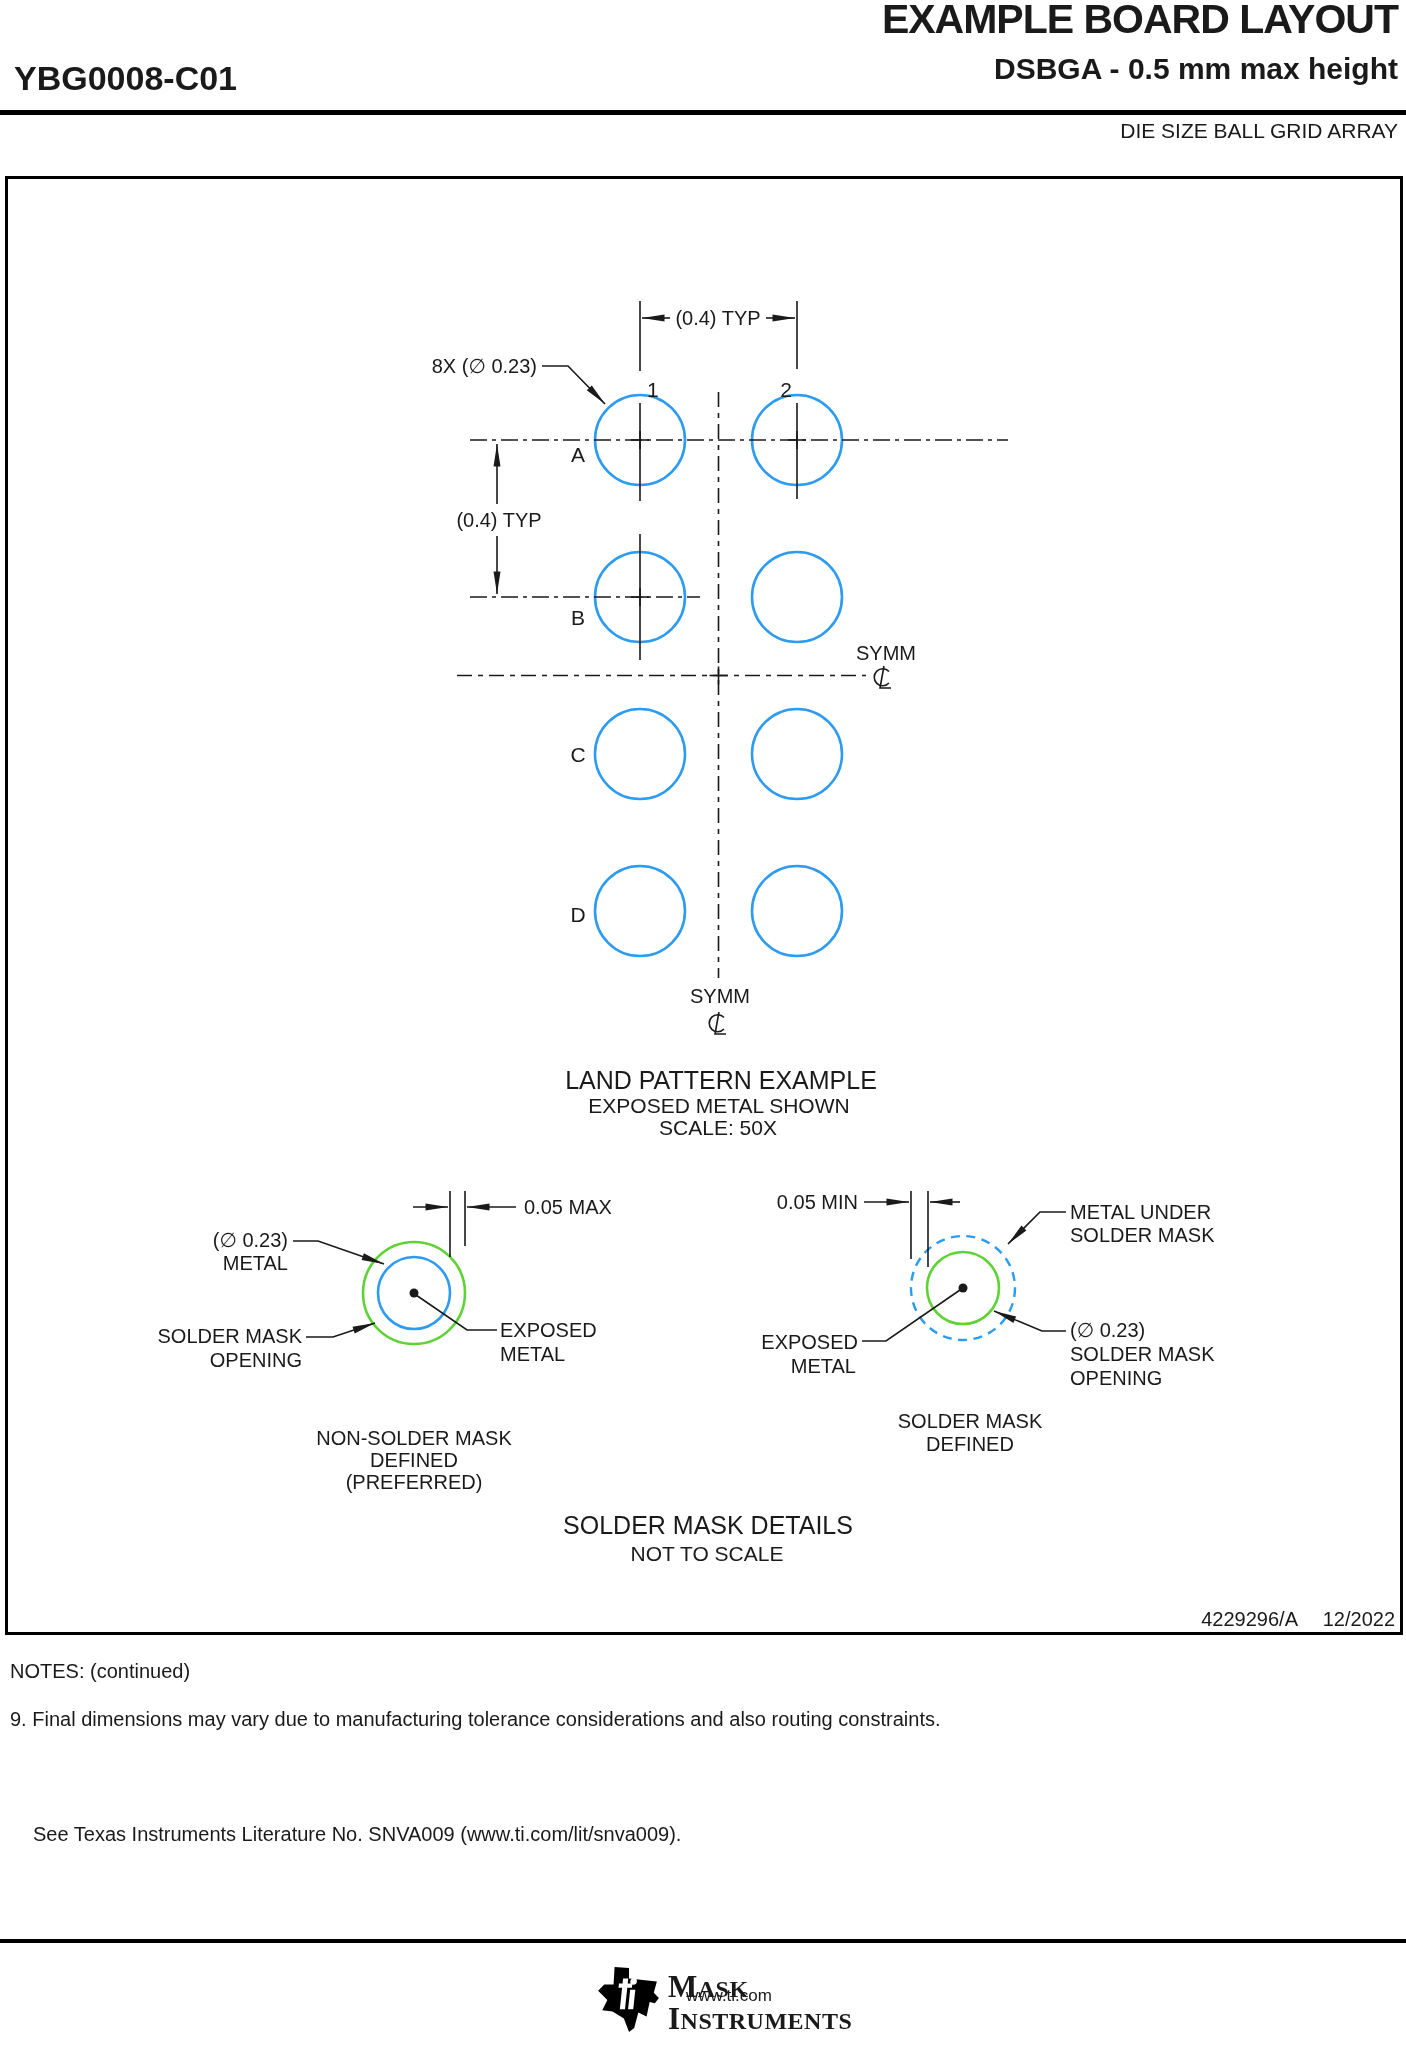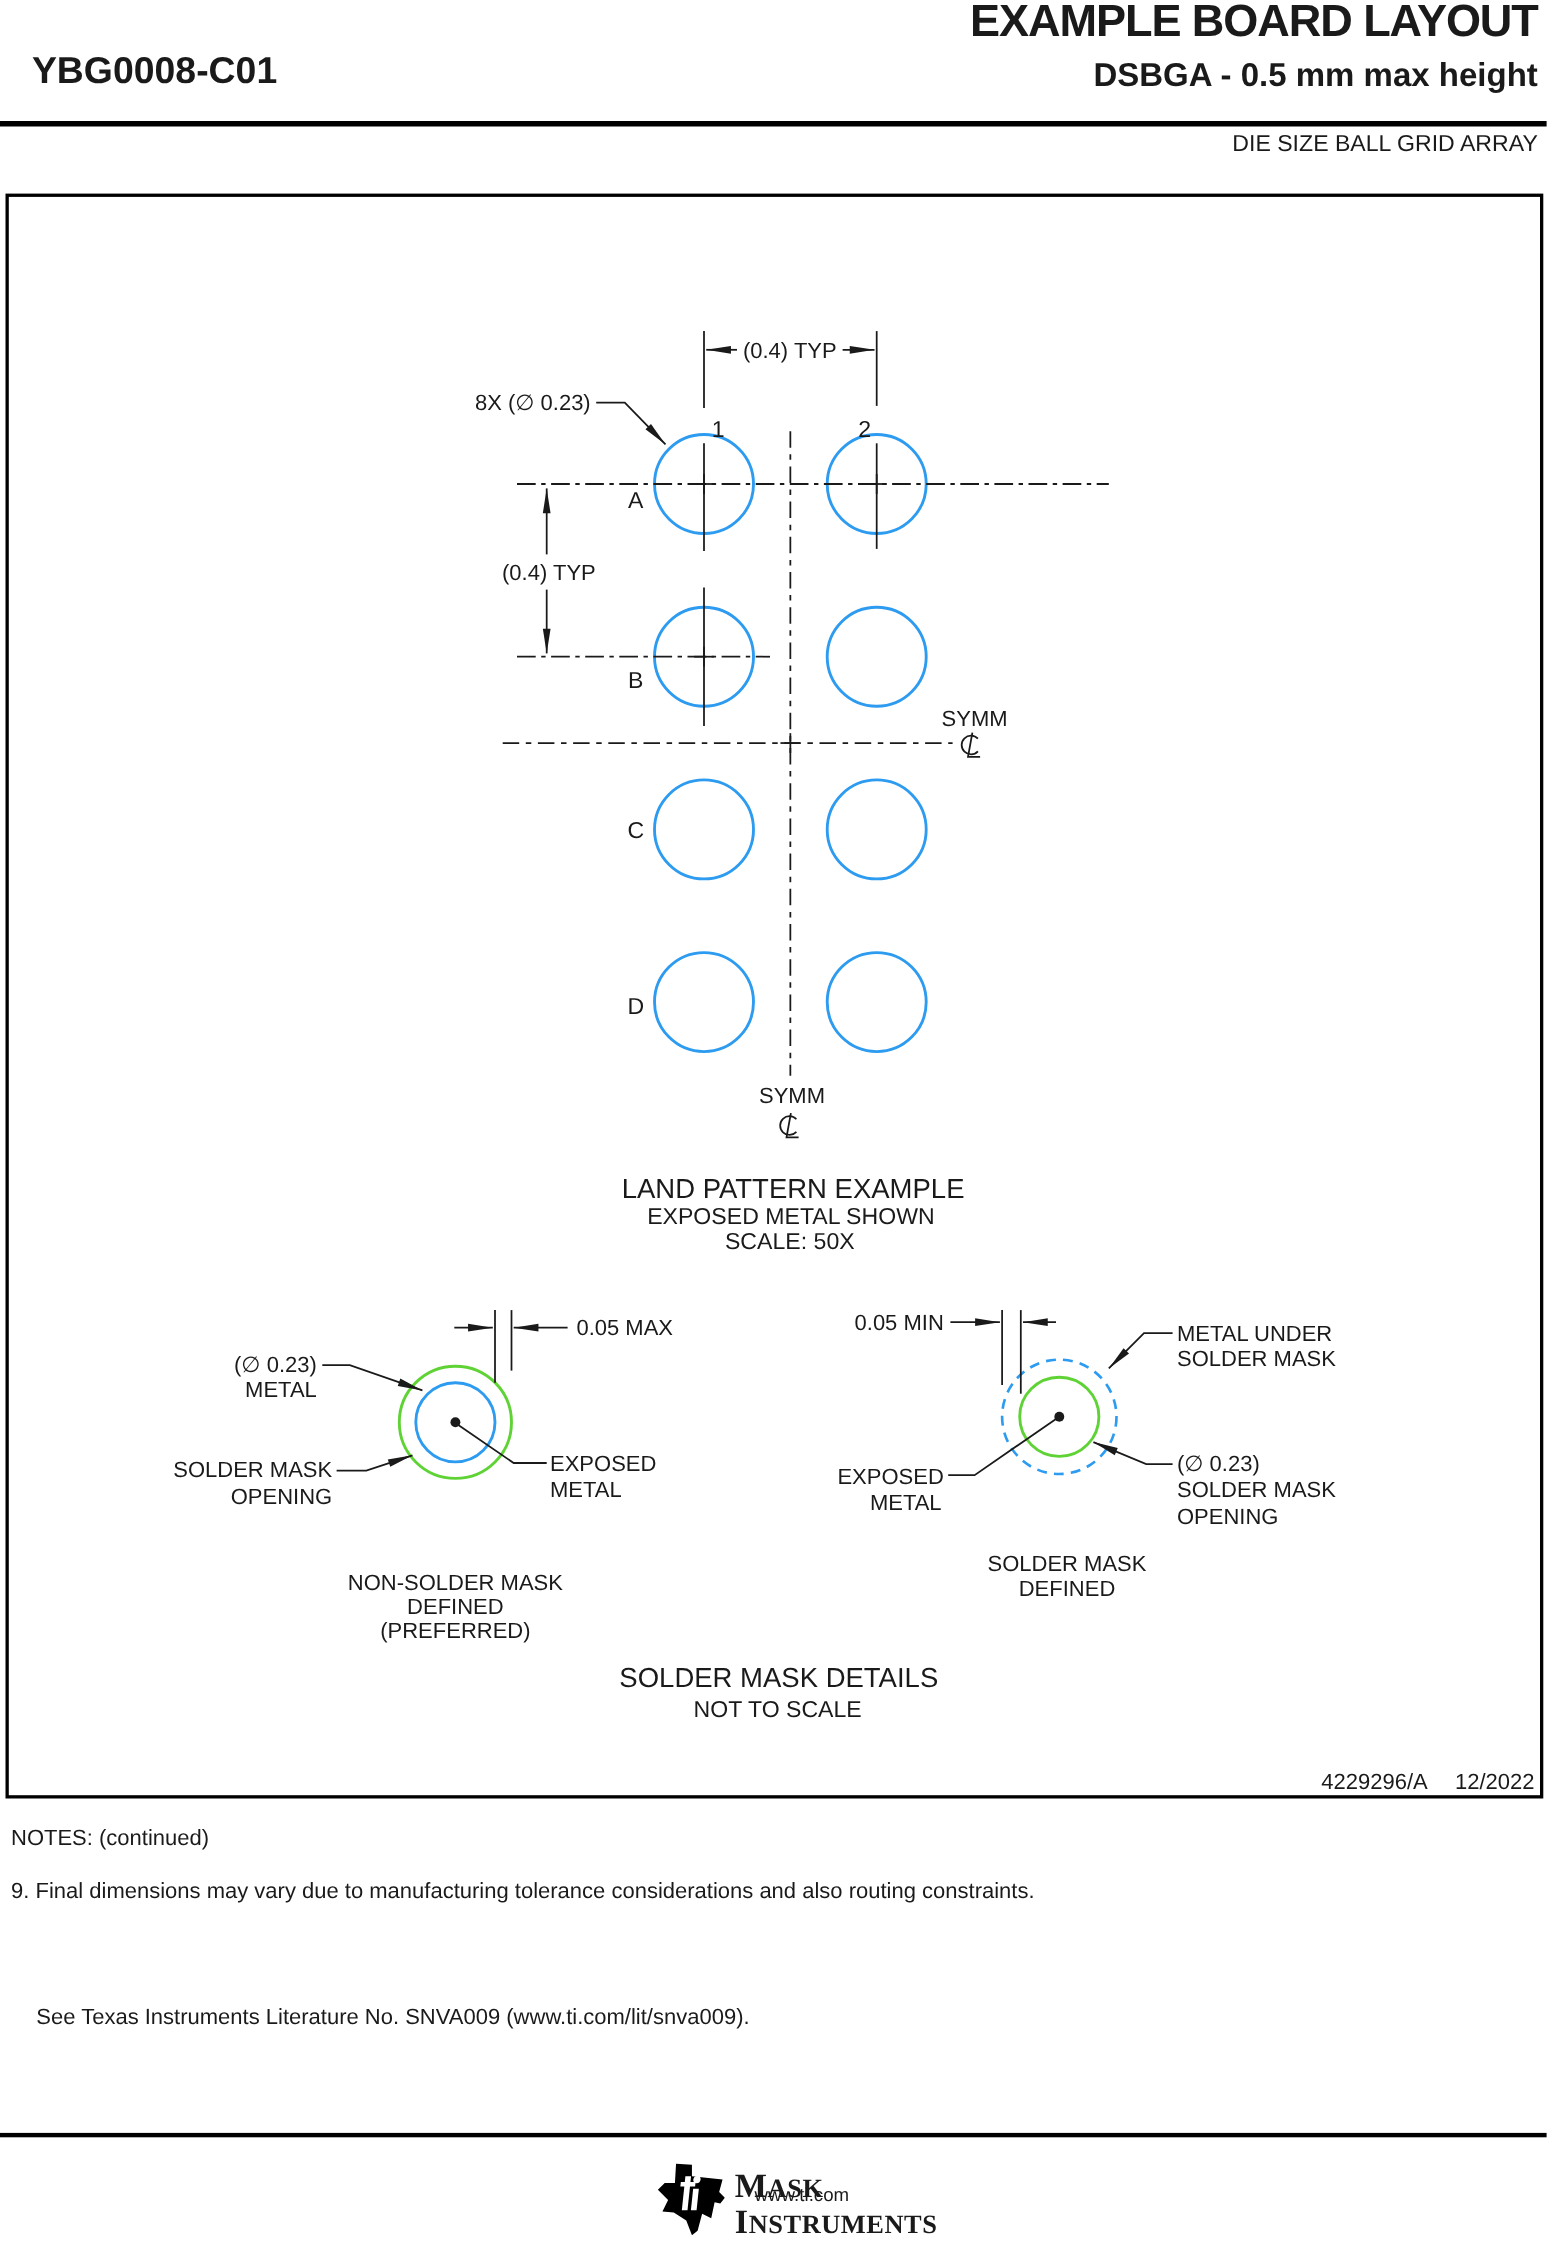--- a/index.html
+++ b/index.html
@@ -1,19 +1,19 @@
 <!DOCTYPE html>
 <html><head>
 <meta charset="utf-8">
 <style>
   html,body{margin:0;padding:0;background:#fff;}
   body{width:1406px;height:2062px;position:relative;font-family:"Liberation Sans",sans-serif;color:#1a1a1a;overflow:hidden;}
   .abs{position:absolute;white-space:nowrap;}
   .hdr-title{top:-4px;right:8px;font-size:41px;font-weight:bold;letter-spacing:-1px;}
-  .hdr-part{left:14px;top:45px;font-size:34px;font-weight:bold;margin-left:15px;}
+  .hdr-part{left:14px;top:59px;font-size:34px;font-weight:bold;}
   .hdr-pkg{right:8px;top:52px;font-size:30px;font-weight:bold;text-align:center;}
   .hdr-rule{left:0;top:110px;width:1406px;height:5px;background:#000;}
   .hdr-sub{right:8px;top:119px;font-size:21px;}
   .notes-head{left:10px;top:1660px;font-size:20px;}
   .note-l1{left:10px;top:1708px;font-size:20px;}
   .note-l2{left:33px;top:1823px;font-size:20px;}
   .ftr-rule{left:0;top:1939px;width:1406px;height:4px;background:#000;}
   .brand{left:668px;top:1972px;font-family:"Liberation Serif",serif;font-weight:bold;line-height:29px;font-size:24px;letter-spacing:0.5px;}
   .brand div::first-letter{font-size:31px;}
   .website{left:686px;top:1986px;font-size:17px;}

